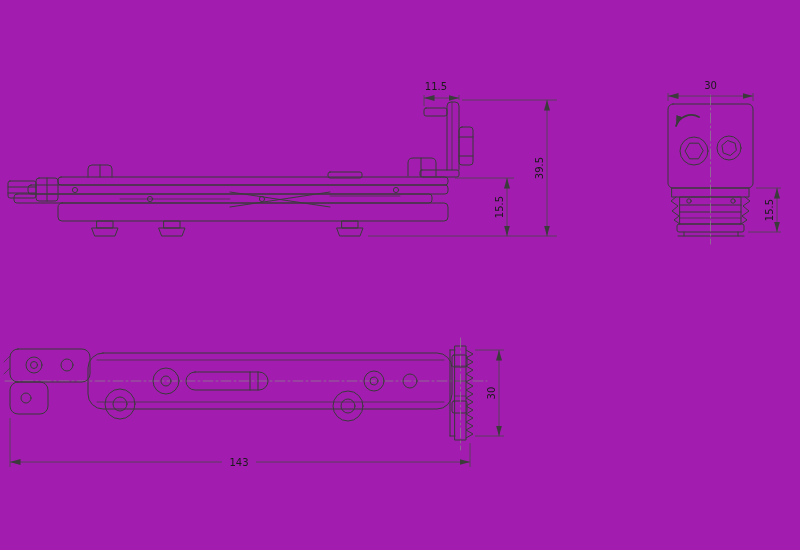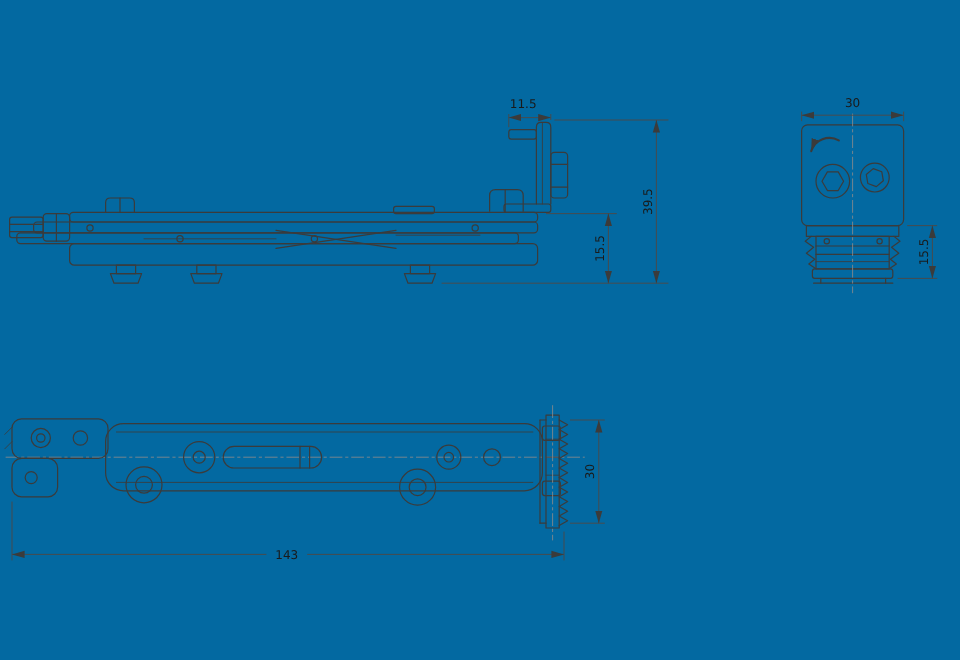--- a/index.html
+++ b/index.html
@@ -4,21 +4,21 @@
 <style>
   html, body {
     margin: 0;
     padding: 0;
     background: #ffffff;
   }
   .canvas {
     position: relative;
     width: 800px;
     height: 550px;
-    background: #0369a1;
+    background: #a21caf;
     font-family: "DejaVu Sans", sans-serif;
     overflow: hidden;
   }
   svg { display: block; }
   .ol {
     stroke: #3b3b3b;
     stroke-width: 1;
     fill: none;
     stroke-linejoin: round;
     stroke-linecap: round;

